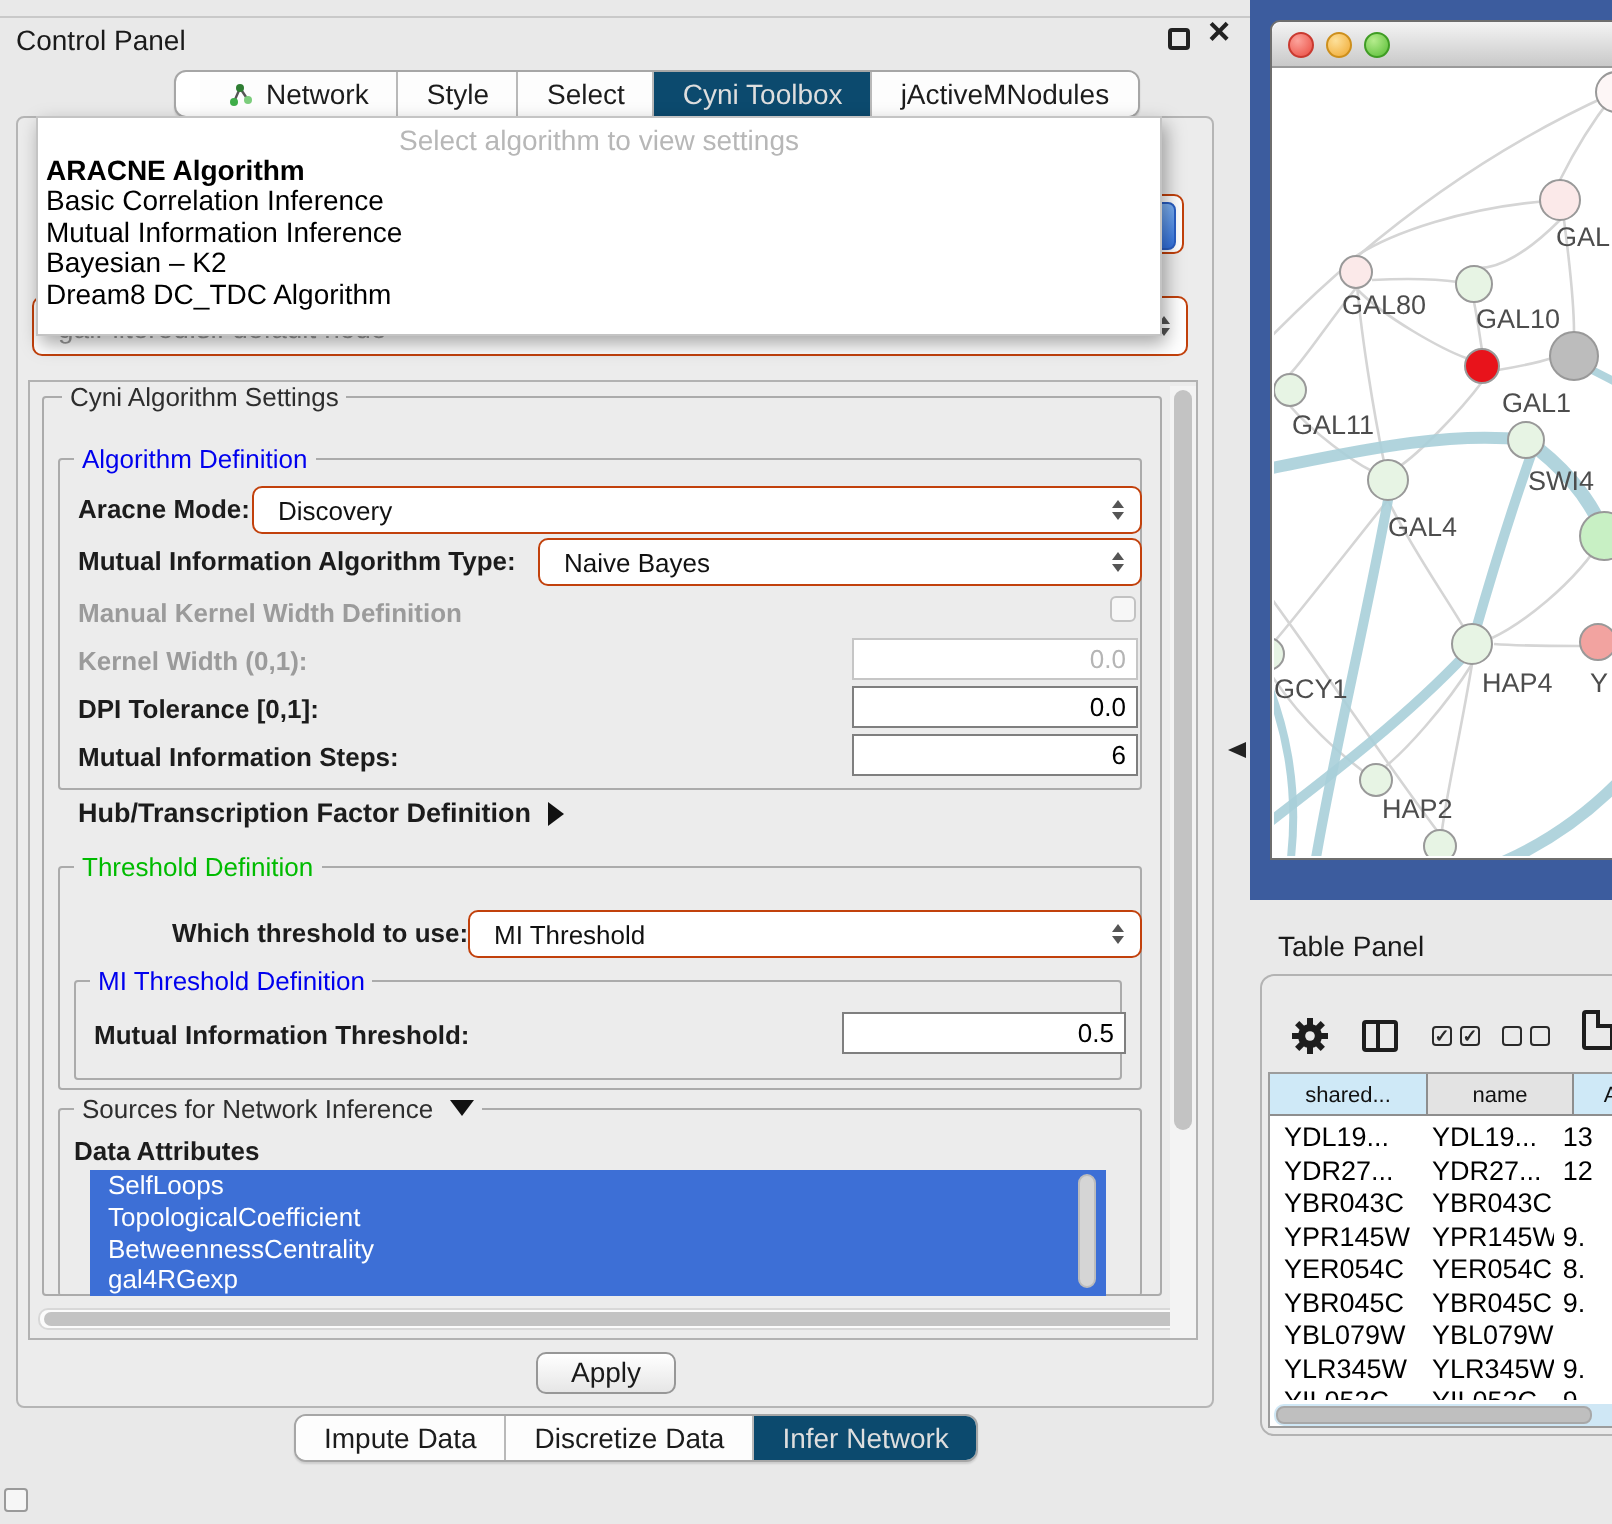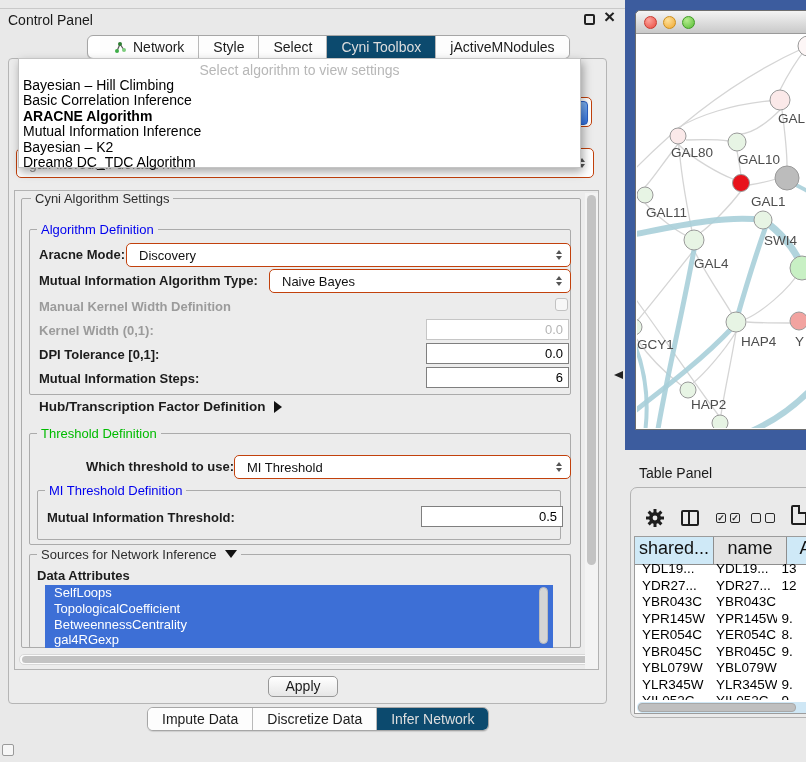--- a/index.html
+++ b/index.html
@@ -84,21 +84,21 @@
   .tp-title { left:639px; top:465px; font-size:14px; color:#1a1a1a; }
   .tp-body { left:630px; top:487px; width:190px; height:231px; background:#eaeaea; border:1px solid #b3b3b3; border-radius:7px; }
   .tp-toolbar-icon { position:absolute; }
   .cols-icon { left:681px; top:510px; width:18px; height:16px; border:2px solid #1e1e1e; border-radius:2px; }
   .cols-icon:after { content:""; position:absolute; left:5px; top:0; width:2px; height:12px; background:#1e1e1e; }
   .cb { position:absolute; width:10px; height:10px; border:1.6px solid #2a2a2a; border-radius:2px; font-size:9px; line-height:9px; text-align:center; color:#2a2a2a; font-weight:bold; }
   .file-icon { left:791px; top:505px; width:16px; height:20px; border:2px solid #1e1e1e; border-radius:2px; background:#eaeaea; }
   .file-icon:after { content:""; position:absolute; right:-2px; top:-2px; width:7px; height:7px; background:#eaeaea; border-left:2px solid #1e1e1e; border-bottom:2px solid #1e1e1e; }
   .tp-table { left:634px; top:536px; width:180px; height:178px; background:#fff; border:1px solid #9c9c9c; }
   .tp-head { position:absolute; left:0; top:0; height:23px; display:flex; }
-  .th { height:28px; border-right:1px solid #8e8e8e; border-bottom:1px solid #8e8e8e; font-size:18px; color:#111; text-align:center; line-height:22px; background:#e3e3e3; overflow:hidden; white-space:nowrap; }
+  .th { height:21px; border-right:1px solid #8e8e8e; border-bottom:1px solid #8e8e8e; font-size:11px; color:#111; text-align:center; line-height:22px; background:#e3e3e3; overflow:hidden; white-space:nowrap; }
   .th.sel { background:#cfe9f7; }
   .tp-rows { position:absolute; left:0; top:24px; width:178px; height:139px; overflow:hidden; }
   .tr { display:flex; height:16.5px; line-height:16.5px; font-size:13.5px; color:#000; white-space:nowrap; }
   .td { overflow:hidden; }
   .tp-hscroll { position:absolute; left:2px; top:165px; width:174px; height:11px; background:#cfe7f5; border-radius:5px; }
   .tp-hscroll .thumb { position:absolute; left:1px; top:1px; width:158px; height:9px; border-radius:4px; background:#bfbfbf; border:1px solid #a8a8a8; }
 </style>
 </head>
 <body>
 
@@ -146,23 +146,22 @@
     <span class="val">galFiltered.sif default node</span>
     <span class="arrows">
         <i class="tri-up"></i>
         <i class="tri-dn"></i>
       </span>
   </div>
 
   <div class="abs algo-popup">
     <span class="popup-placeholder">Select algorithm to view settings</span>
     <div id="popup-items">
-        <div class="popup-item">Bayesian – Hill Climbing</div>
+        <div class="popup-item bold">ARACNE Algorithm</div>
         <div class="popup-item">Basic Correlation Inference</div>
-        <div class="popup-item bold">ARACNE Algorithm</div>
         <div class="popup-item">Mutual Information Inference</div>
         <div class="popup-item">Bayesian – K2</div>
         <div class="popup-item">Dream8 DC_TDC Algorithm</div>
       </div>
   </div>
 
   <div class="abs settings-panel">
 
     <div class="groupbox" style="left:6px;top:7px;width:560px;height:450px;"></div>
     <span class="group-title" style="left:16px;top:0px;">Cyni Algorithm Settings</span>

